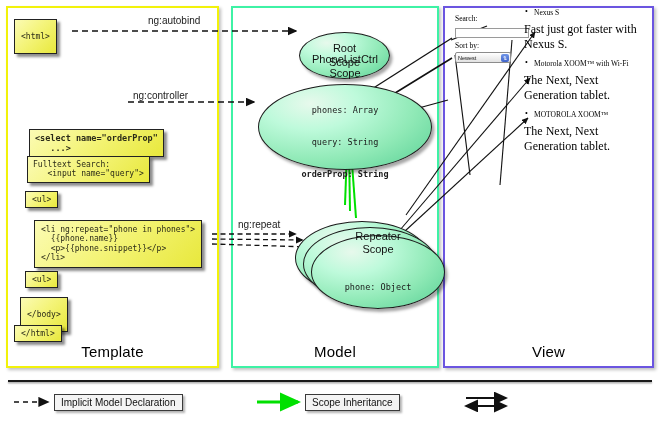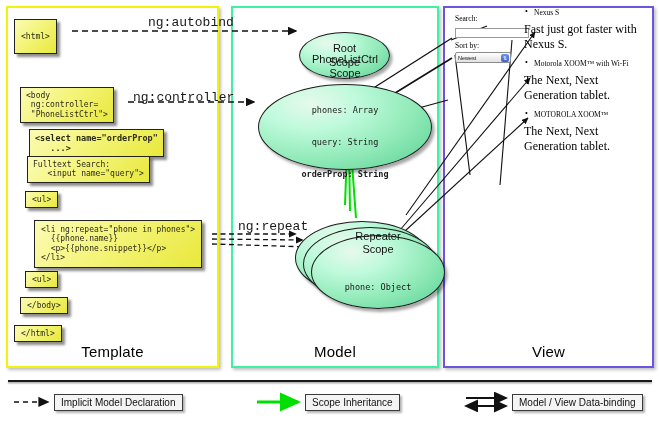--- a/index.html
+++ b/index.html
@@ -28,26 +28,26 @@
         font-family:"DejaVu Sans Mono","Liberation Mono",monospace;
         color:#2a2a18;white-space:pre;line-height:1.18;padding:2px 4px;}
 
   #box-html     {left:14px; top:19px; font-size:8px;  padding:12px 6px;}
   #box-body     {left:20px; top:87px; font-size:8px;  padding:3px 5px;}
   #box-select   {left:29px; top:129px;font-size:8.5px;font-weight:bold;padding:3px 5px;}
   #box-fulltext {left:27px; top:156px;font-size:8px;  padding:3px 5px;}
   #box-ul1      {left:25px; top:191px;font-size:8px;  padding:3px 6px;}
   #box-li       {left:34px; top:220px;font-size:8px;  padding:4px 6px;}
   #box-ul2      {left:25px; top:271px;font-size:8px;  padding:3px 6px;}
-  #box-bodyend  {left:20px; top:297px;font-size:8px;  padding:3px 6px;}
+  #box-bodyend  {left:20px; top:297px;font-size:8px;  padding:12px 6px;}
   #box-htmlend  {left:14px; top:325px;font-size:8px;  padding:3px 6px;}
 
   
-  .edge-label{position:absolute;font-family:Liberation Mono, monospace;
-              font-size:13px;color:#1a1a1a;white-space:nowrap;}
+  .edge-label{position:absolute;font-family:Liberation Sans, sans-serif;
+              font-size:10px;color:#1a1a1a;white-space:nowrap;}
   #lbl-autobind  {left:148px;top:15px;}
   #lbl-controller{left:133px;top:90px;}
   #lbl-repeat    {left:238px;top:219px;}
 
   
   .scope{position:absolute;border-radius:50%;border:1.5px solid #1c1c1c;
          background:radial-gradient(ellipse at 30% 22%,#e7f9ec 0%,#befadb 28%,#8fe9b6 62%,#56cf93 100%);
          box-shadow:2.5px 3px 3px rgba(0,0,0,.35);
          display:flex;flex-direction:column;align-items:center;justify-content:center;
          text-align:center;color:#111;margin-top:25px;}
@@ -164,23 +164,20 @@
       <line x1="257" y1="402" x2="298" y2="402" stroke="#00e000" stroke-width="3" marker-end="url(#arrGreen)"></line>
     </g>
     <g>
       <line x1="466" y1="398" x2="506" y2="398" stroke="#111" stroke-width="2" marker-end="url(#arrHead)"></line>
       <line x1="506" y1="406" x2="466" y2="406" stroke="#111" stroke-width="2" marker-end="url(#arrHead)"></line>
       <line x1="466" y1="406" x2="506" y2="406" stroke="#111" stroke-width="2" marker-end="url(#arrHead)"></line>
     </g>
   </svg>
 
   <div class="ybox" id="box-html">&lt;html&gt;</div>
-  <div class="ybox" id="box-body">&lt;body
- ng:controller=
- "PhoneListCtrl"&gt;</div>
   <div class="ybox" id="box-select">&lt;select name="orderProp"
    ...&gt;</div>
   <div class="ybox" id="box-fulltext">Fulltext Search:
    &lt;input name="query"&gt;</div>
   <div class="ybox" id="box-ul1">&lt;ul&gt;</div>
   <div class="ybox" id="box-li">&lt;li ng:repeat="phone in phones"&gt;
   {{phone.name}}
   &lt;p&gt;{{phone.snippet}}&lt;/p&gt;
 &lt;/li&gt;</div>
   <div class="ybox" id="box-ul2">&lt;ul&gt;</div>
@@ -242,15 +239,14 @@
     </div>
   </div>
 
   <div class="panel-label" id="label-template">Template</div>
   <div class="panel-label" id="label-model">Model</div>
   <div class="panel-label" id="label-view">View</div>
 
   <div id="legend-rule"></div>
   <div class="legend-box" id="legend-implicit">Implicit Model Declaration</div>
   <div class="legend-box" id="legend-inherit">Scope Inheritance</div>
-  <div class="legend-box" id="legend-binding">Model / View Data-binding</div>
 
 </div>
 
 </body></html>

